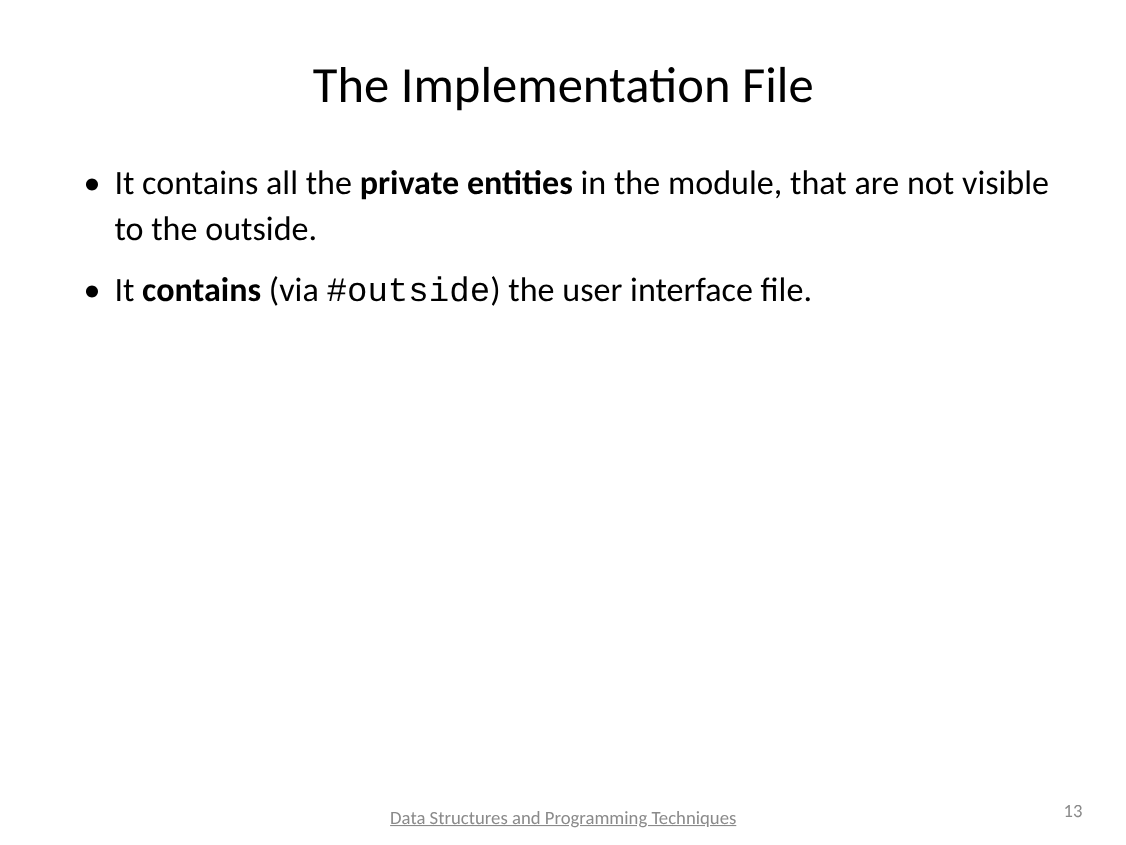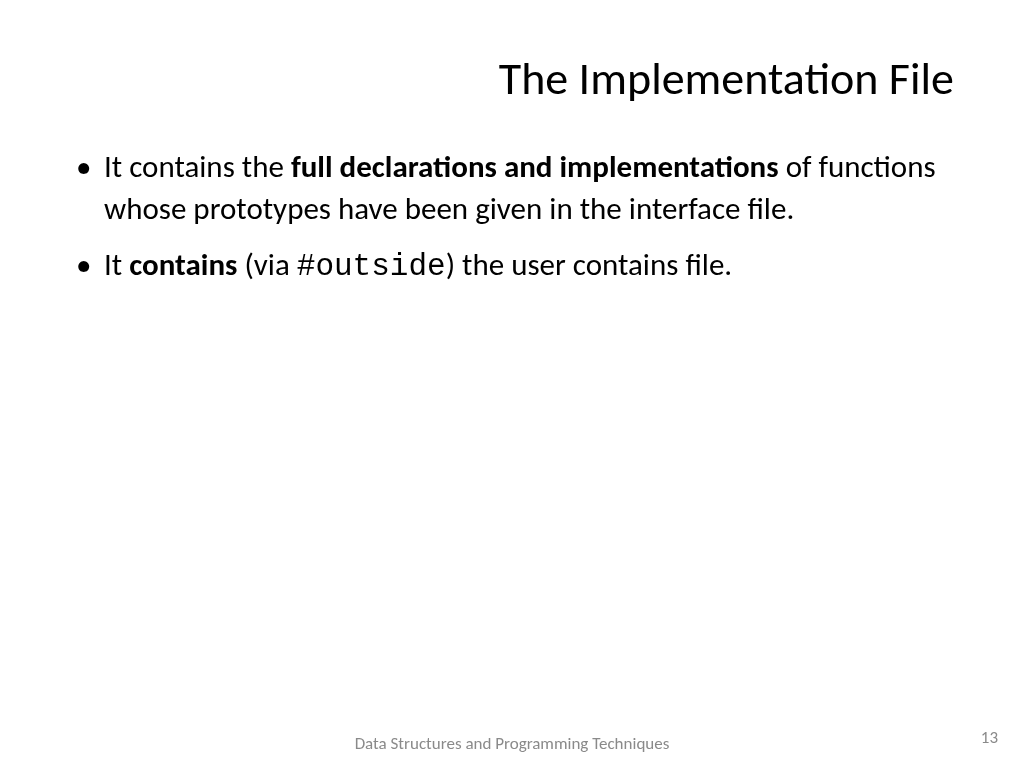--- a/index.html
+++ b/index.html
@@ -1,15 +1,15 @@
 <!DOCTYPE html>
 <html><head>
   <meta charset="utf-8">
   <style>
-    * { margin: 0; padding: 0; box-sizing: border-box; align-items: flex-end; }
+    * { margin: 0; padding: 0; box-sizing: border-box; }
     body {
       width: 1024px;
       height: 768px;
       background: #fff;
       font-family: Calibri, "Segoe UI", Arial, sans-serif;
       color: #000;
       position: relative;
       overflow: hidden;
     }
     .slide {
@@ -49,50 +49,51 @@
     .footer {
       position: absolute;
       bottom: 14px;
       left: 0;
       width: 100%;
       display: flex;
       justify-content: center;
       align-items: center;
       color: #8a8a8a;
       font-size: 17px;
+      text-decoration: underline;
     }
     .footer-text {
       text-align: center;
       line-height: 1.2;
       max-width: 320px;
     }
     .page-num {
       position: absolute;
-      right: 26px;
+      right: 40px;
       bottom: 20px;
       color: #8a8a8a;
       font-size: 17px;
     }
   </style>
 </head>
 <body>
 
 <div class="slide">
   <h1 class="title">The Implementation File</h1>
 
   <ul class="body">
 
 
+    <li>
+      <span>It contains all the </span><b>private entities</b><span> in the module, that are not visible to the outside.</span>
+    </li>
+
 
     <li>
-      <span>It contains the </span><b>full declarations and implementations</b><span> of functions whose prototypes have been given in the interface file.</span>
-    </li>
-
-    <li>
-      <span>It </span><b>contains</b><span> (via </span><span class="mono">#outside</span><span>) the user contains file.</span>
+      <span>It </span><b>contains</b><span> (via </span><span class="mono">#outside</span><span>) the user interface file.</span>
     </li>
 
   </ul>
 </div>
 
 <div class="footer">
   <div class="footer-text">Data Structures and Programming Techniques</div>
 </div>
 <div class="page-num">13</div>
 

